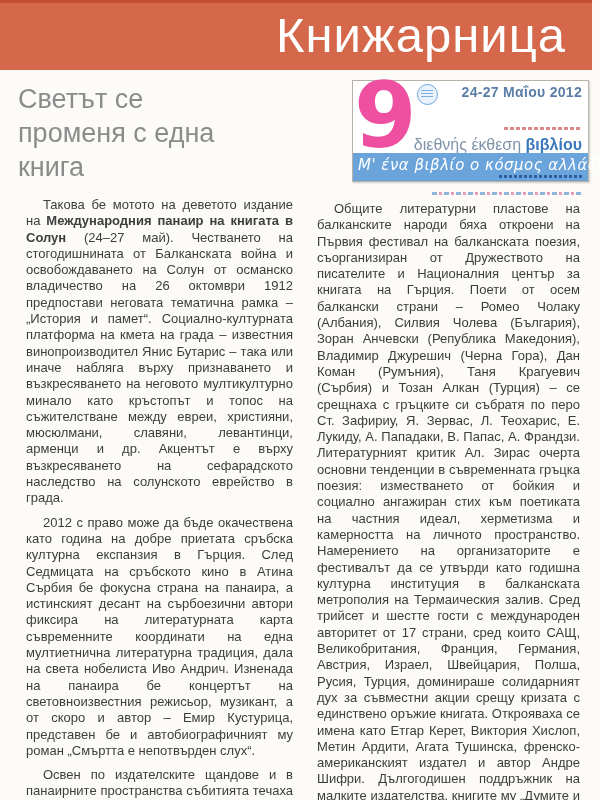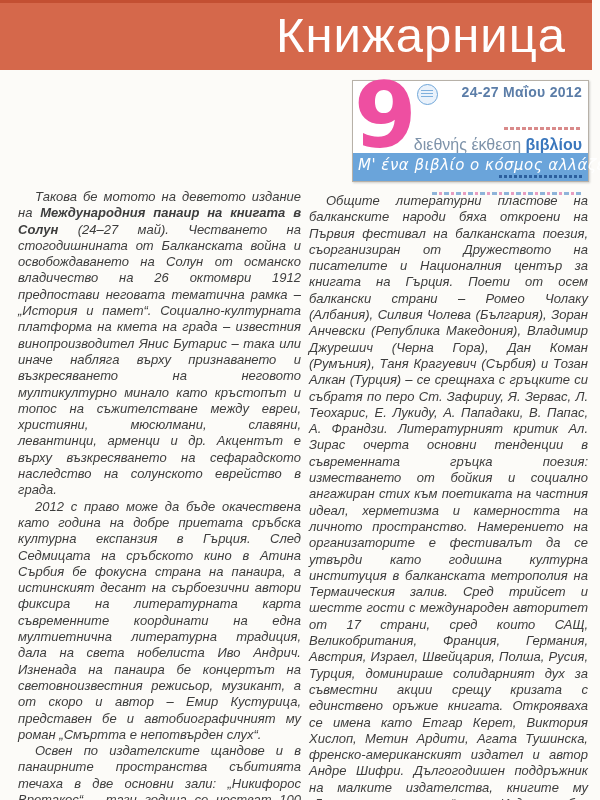--- a/index.html
+++ b/index.html
@@ -73,32 +73,35 @@
     position:absolute; right:5px; bottom:3px; width:84px; height:3px;
     background:repeating-linear-gradient(90deg,#2c5f9e 0 3px, transparent 3px 5px);
   }
   
   .col {
     position:absolute; color:#3d3d3d;
     font-size:13px; line-height:16.3px; text-align:justify;
   }
   .col-left  { left:18px;  top:189px; width:283px; }
   .col-right { left:309px; top:193px; width:279px; }
-  .para { margin:0; text-indent:17px;font-style:italic; }
+  .para { margin:8px; text-indent:17px; }
   .para .bold { font-weight:bold; }
 </style>
 </head>
 <body>
 
 <div class="page">
 
   <header class="masthead">
     <h1>Книжарница</h1>
   </header>
 
+  <h2 class="headline">Светът се
+променя с една
+книга</h2>
 
   <div class="fair-banner">
     <div class="fair-top">
       <div class="fair-nine">9</div>
       <div class="fair-badge"></div>
       <div class="fair-right">
         <div class="fair-date">24-27 Μαΐου 2012</div><br>
         <span class="fineline"></span>
         <div class="fair-t1">
           <span class="t1a">διεθνής έκθεση</span>

